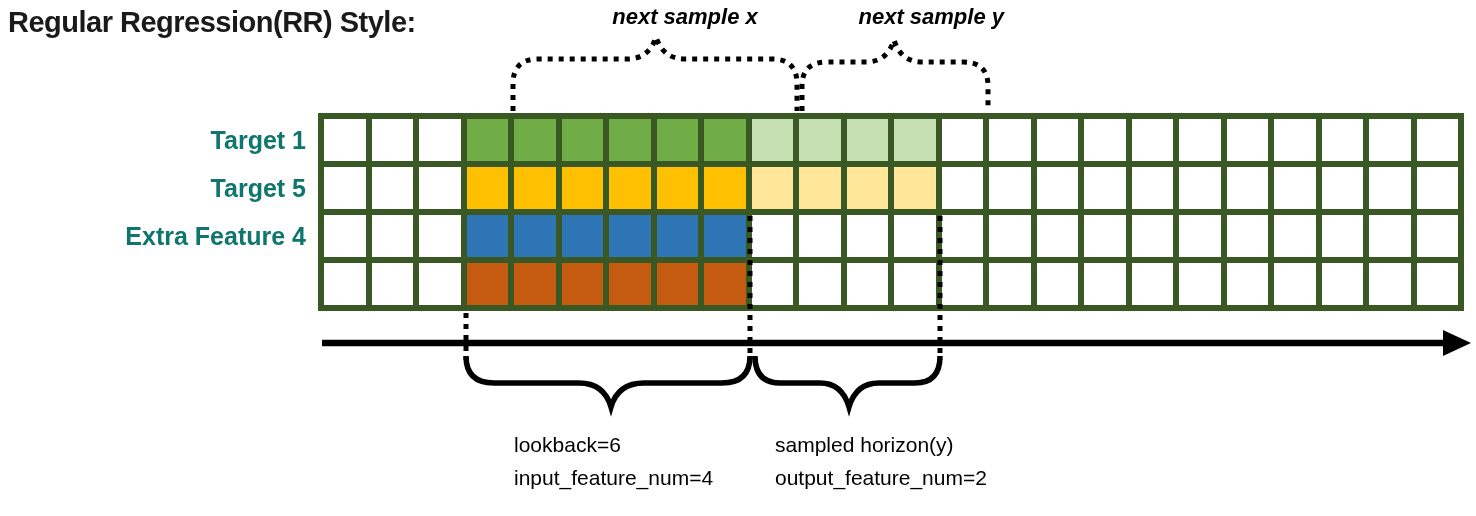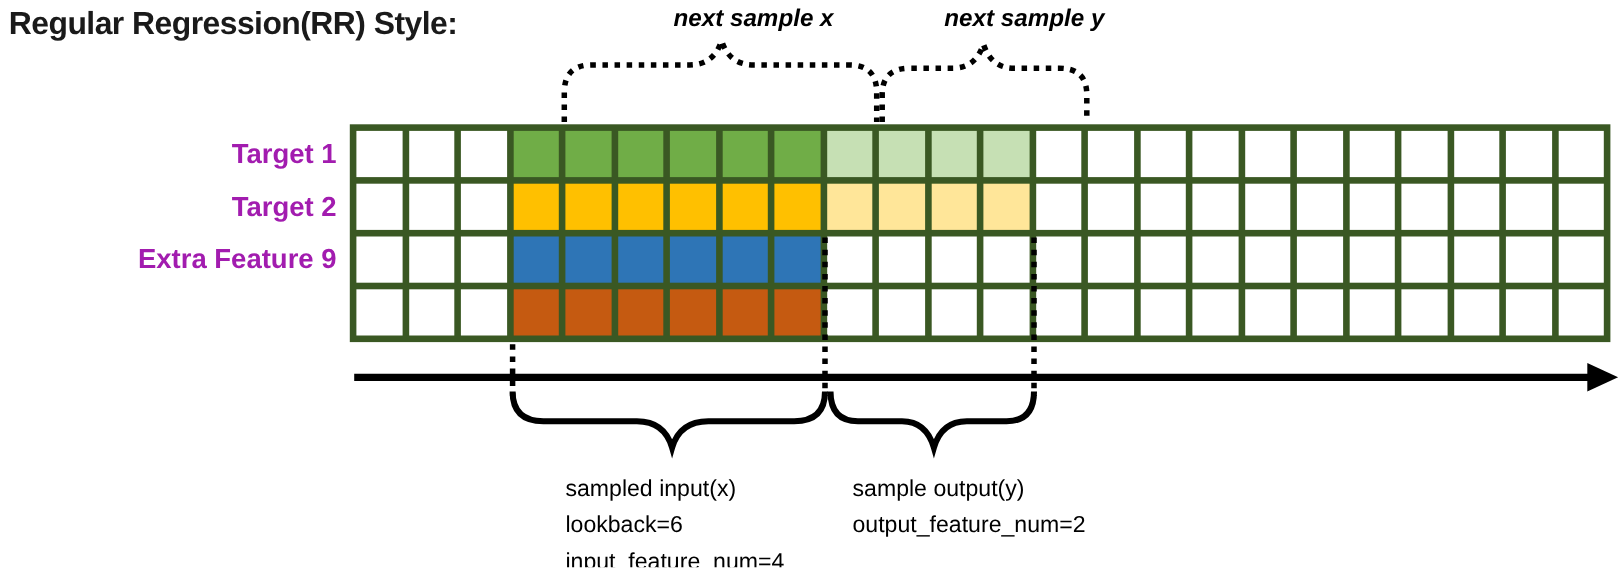--- a/index.html
+++ b/index.html
@@ -45,21 +45,21 @@
     grid-template-rows: repeat(4, 1fr);
     row-gap: 6px;
     padding: 6px 0;
   }
   .row-label {
     display: flex;
     align-items: center;
     justify-content: flex-end;
     font-size: 25px;
     font-weight: bold;
-    color: #a21caf;
+    color: #0f766e;
     white-space: nowrap;
   }
   .grid-cells {
     position: absolute;
     left: 318px;
     top: 113px;
     width: 1146px;
     height: 198px;
     display: grid;
     grid-template-columns: repeat(24, 1fr);
@@ -101,22 +101,22 @@
 
 <div class="canvas">
 
   <div class="title">Regular Regression(RR) Style:</div>
 
   <div class="brace-label x">next sample x</div>
   <div class="brace-label y">next sample y</div>
 
   <div class="row-labels" id="row-labels">
       <div class="row-label">Target 1</div>
-      <div class="row-label">Target 2</div>
-      <div class="row-label">Extra Feature 9</div>
+      <div class="row-label">Target 5</div>
+      <div class="row-label">Extra Feature 4</div>
     </div>
 
   <div class="grid-cells" id="grid-cells" style="background: rgb(58, 88, 35);">
       <div class="cell" style="background: rgb(255, 255, 255);"></div>
       <div class="cell" style="background: rgb(255, 255, 255);"></div>
       <div class="cell" style="background: rgb(255, 255, 255);"></div>
       <div class="cell" style="background: rgb(112, 173, 71);"></div>
       <div class="cell" style="background: rgb(112, 173, 71);"></div>
       <div class="cell" style="background: rgb(112, 173, 71);"></div>
       <div class="cell" style="background: rgb(112, 173, 71);"></div>
@@ -224,23 +224,22 @@
     <line x1="322" y1="343" x2="1447" y2="343" stroke="#000" stroke-width="6.5"></line>
     <polygon points="1443,330 1443,356 1471,343" fill="#000"></polygon>
 
     <path d="M 466 356 Q 466 383 494 383 L 579 383 Q 604 383 611 407 Q 618 383 644 383 L 722 383 Q 750 383 750 356" fill="none" stroke="#000" stroke-width="5.5"></path>
 
     <path d="M 755 356 Q 755 383 780 383 L 820 383 Q 842 383 849 407 Q 856 383 879 383 L 915 383 Q 940 383 940 356" fill="none" stroke="#000" stroke-width="5.5"></path>
   </svg>
 
 
   <div class="anno-block input">
-    <div>sampled input(x)</div>
     <div>lookback=6</div>
     <div>input_feature_num=4</div>
   </div>
 
   <div class="anno-block output">
-    <div>sample output(y)</div>
+    <div>sampled horizon(y)</div>
     <div>output_feature_num=2</div>
   </div>
 
 </div>
 
 </body></html>

